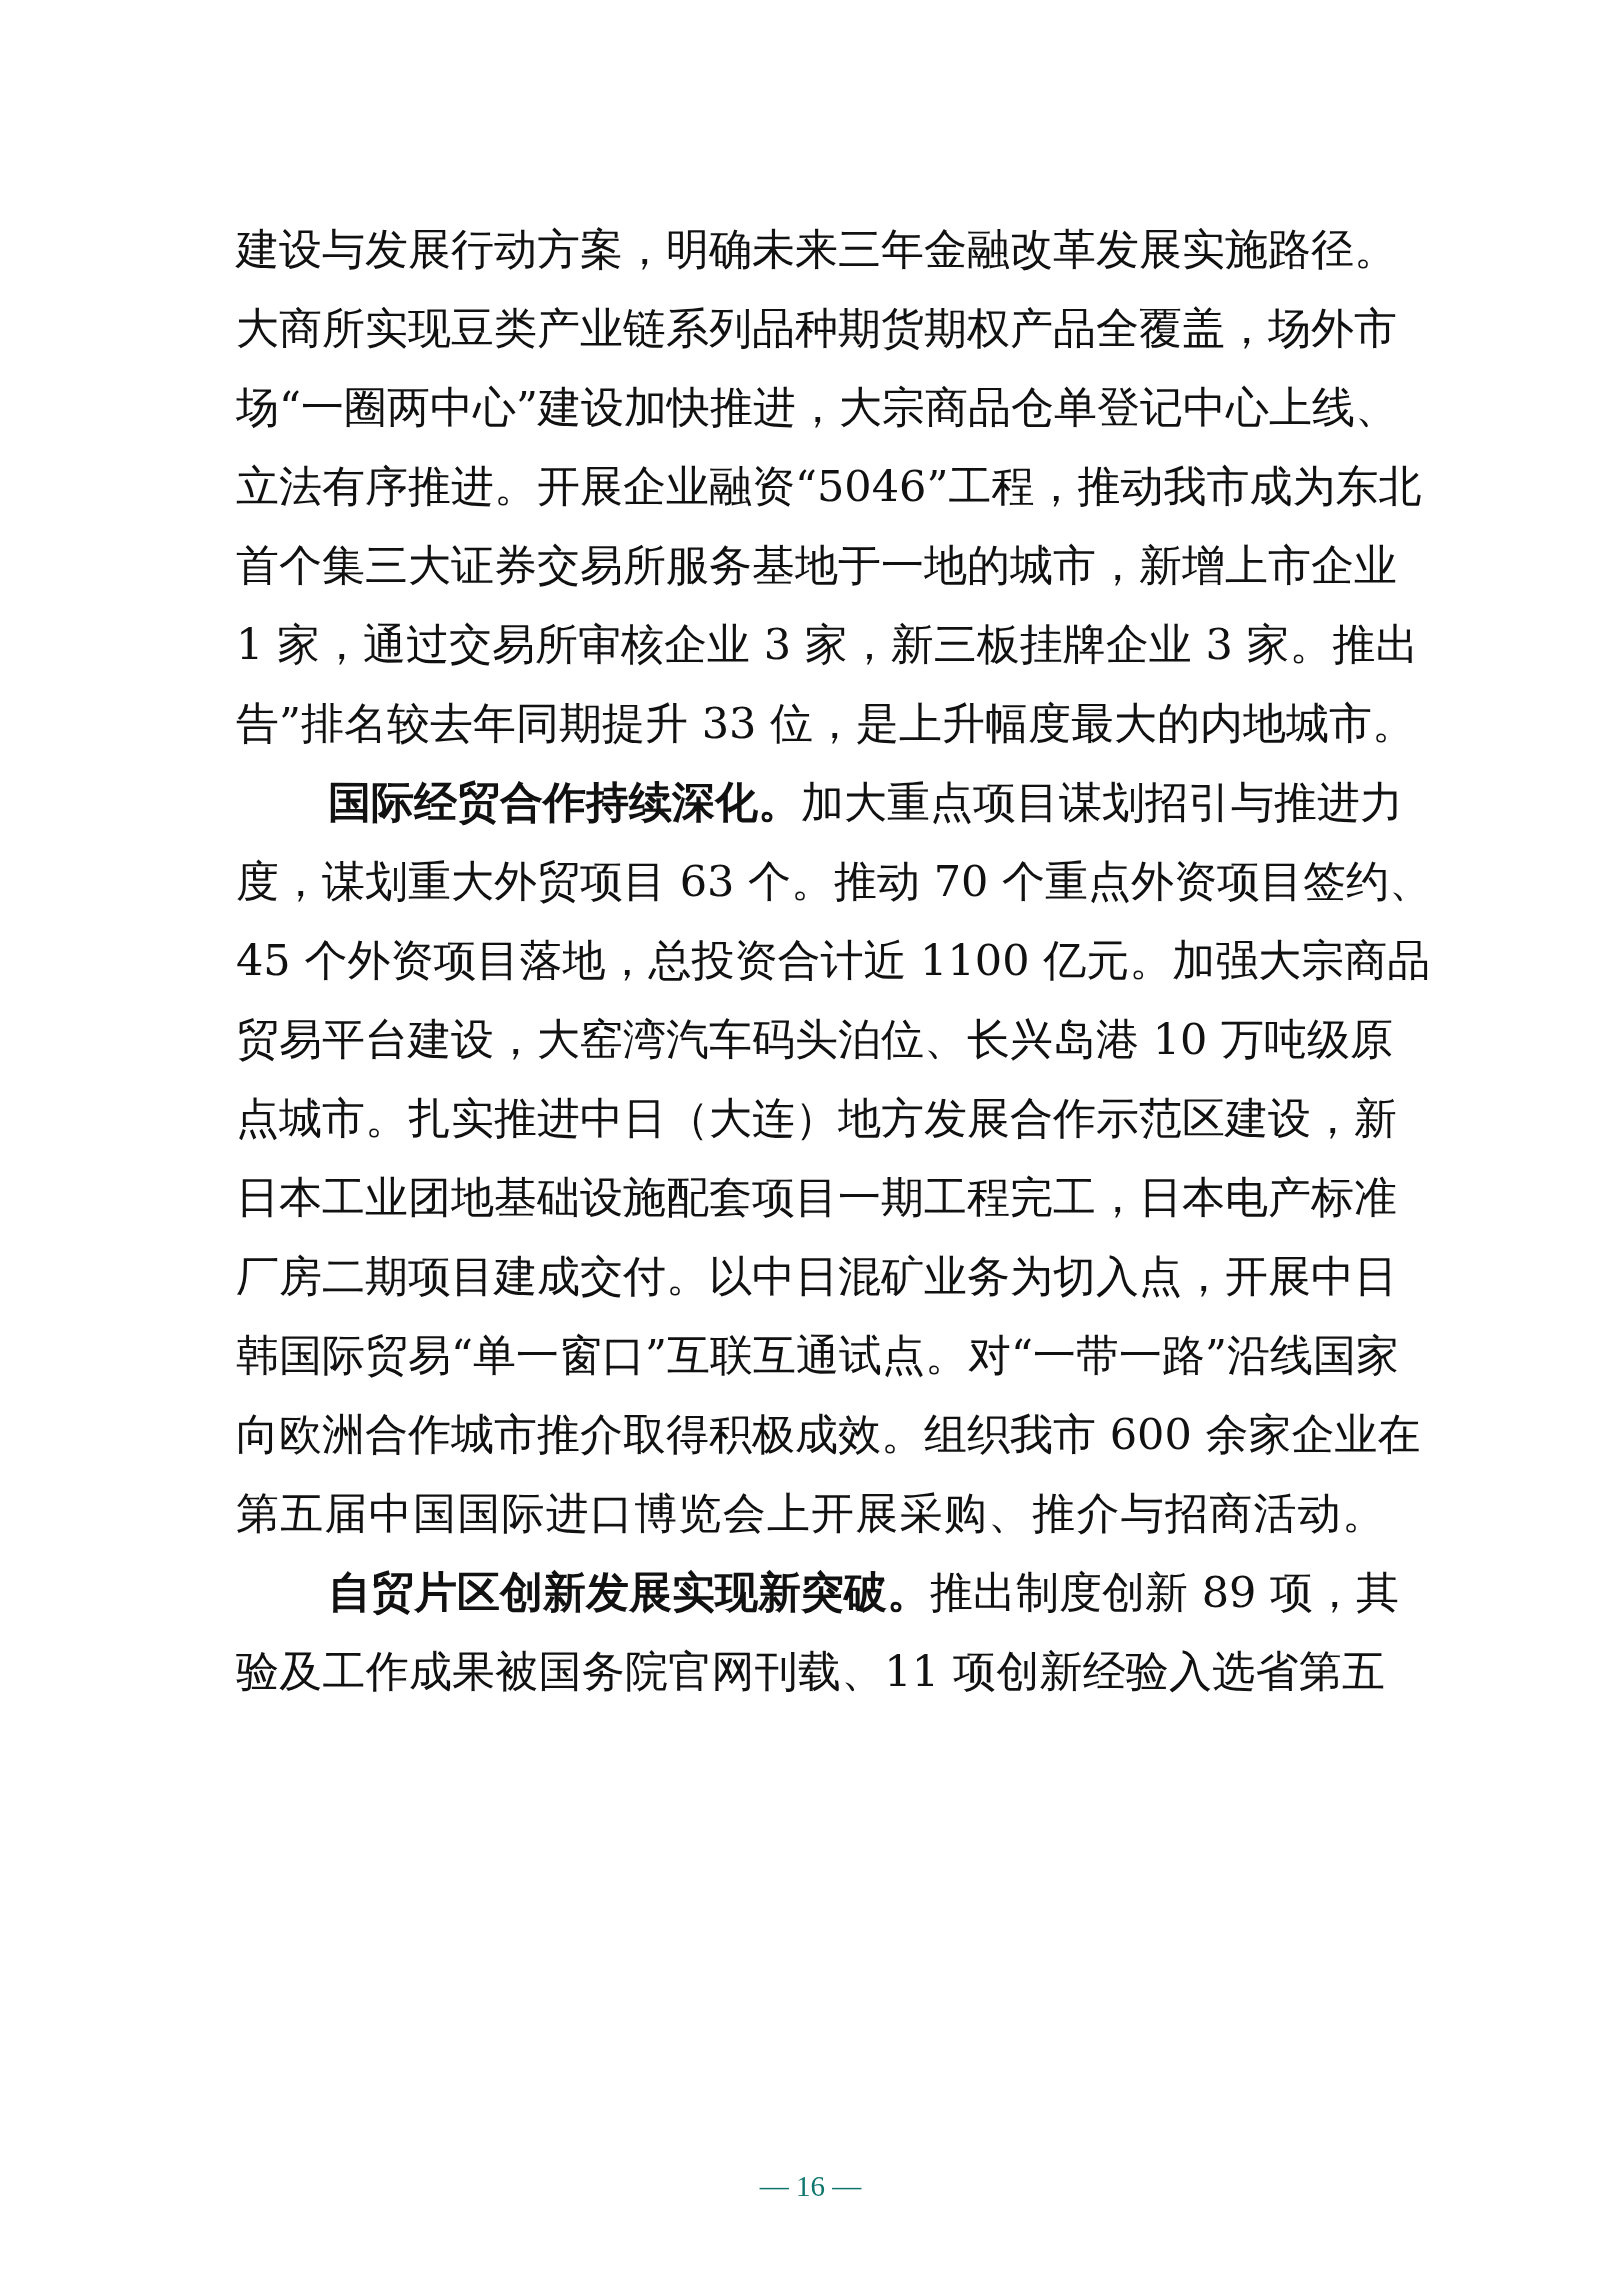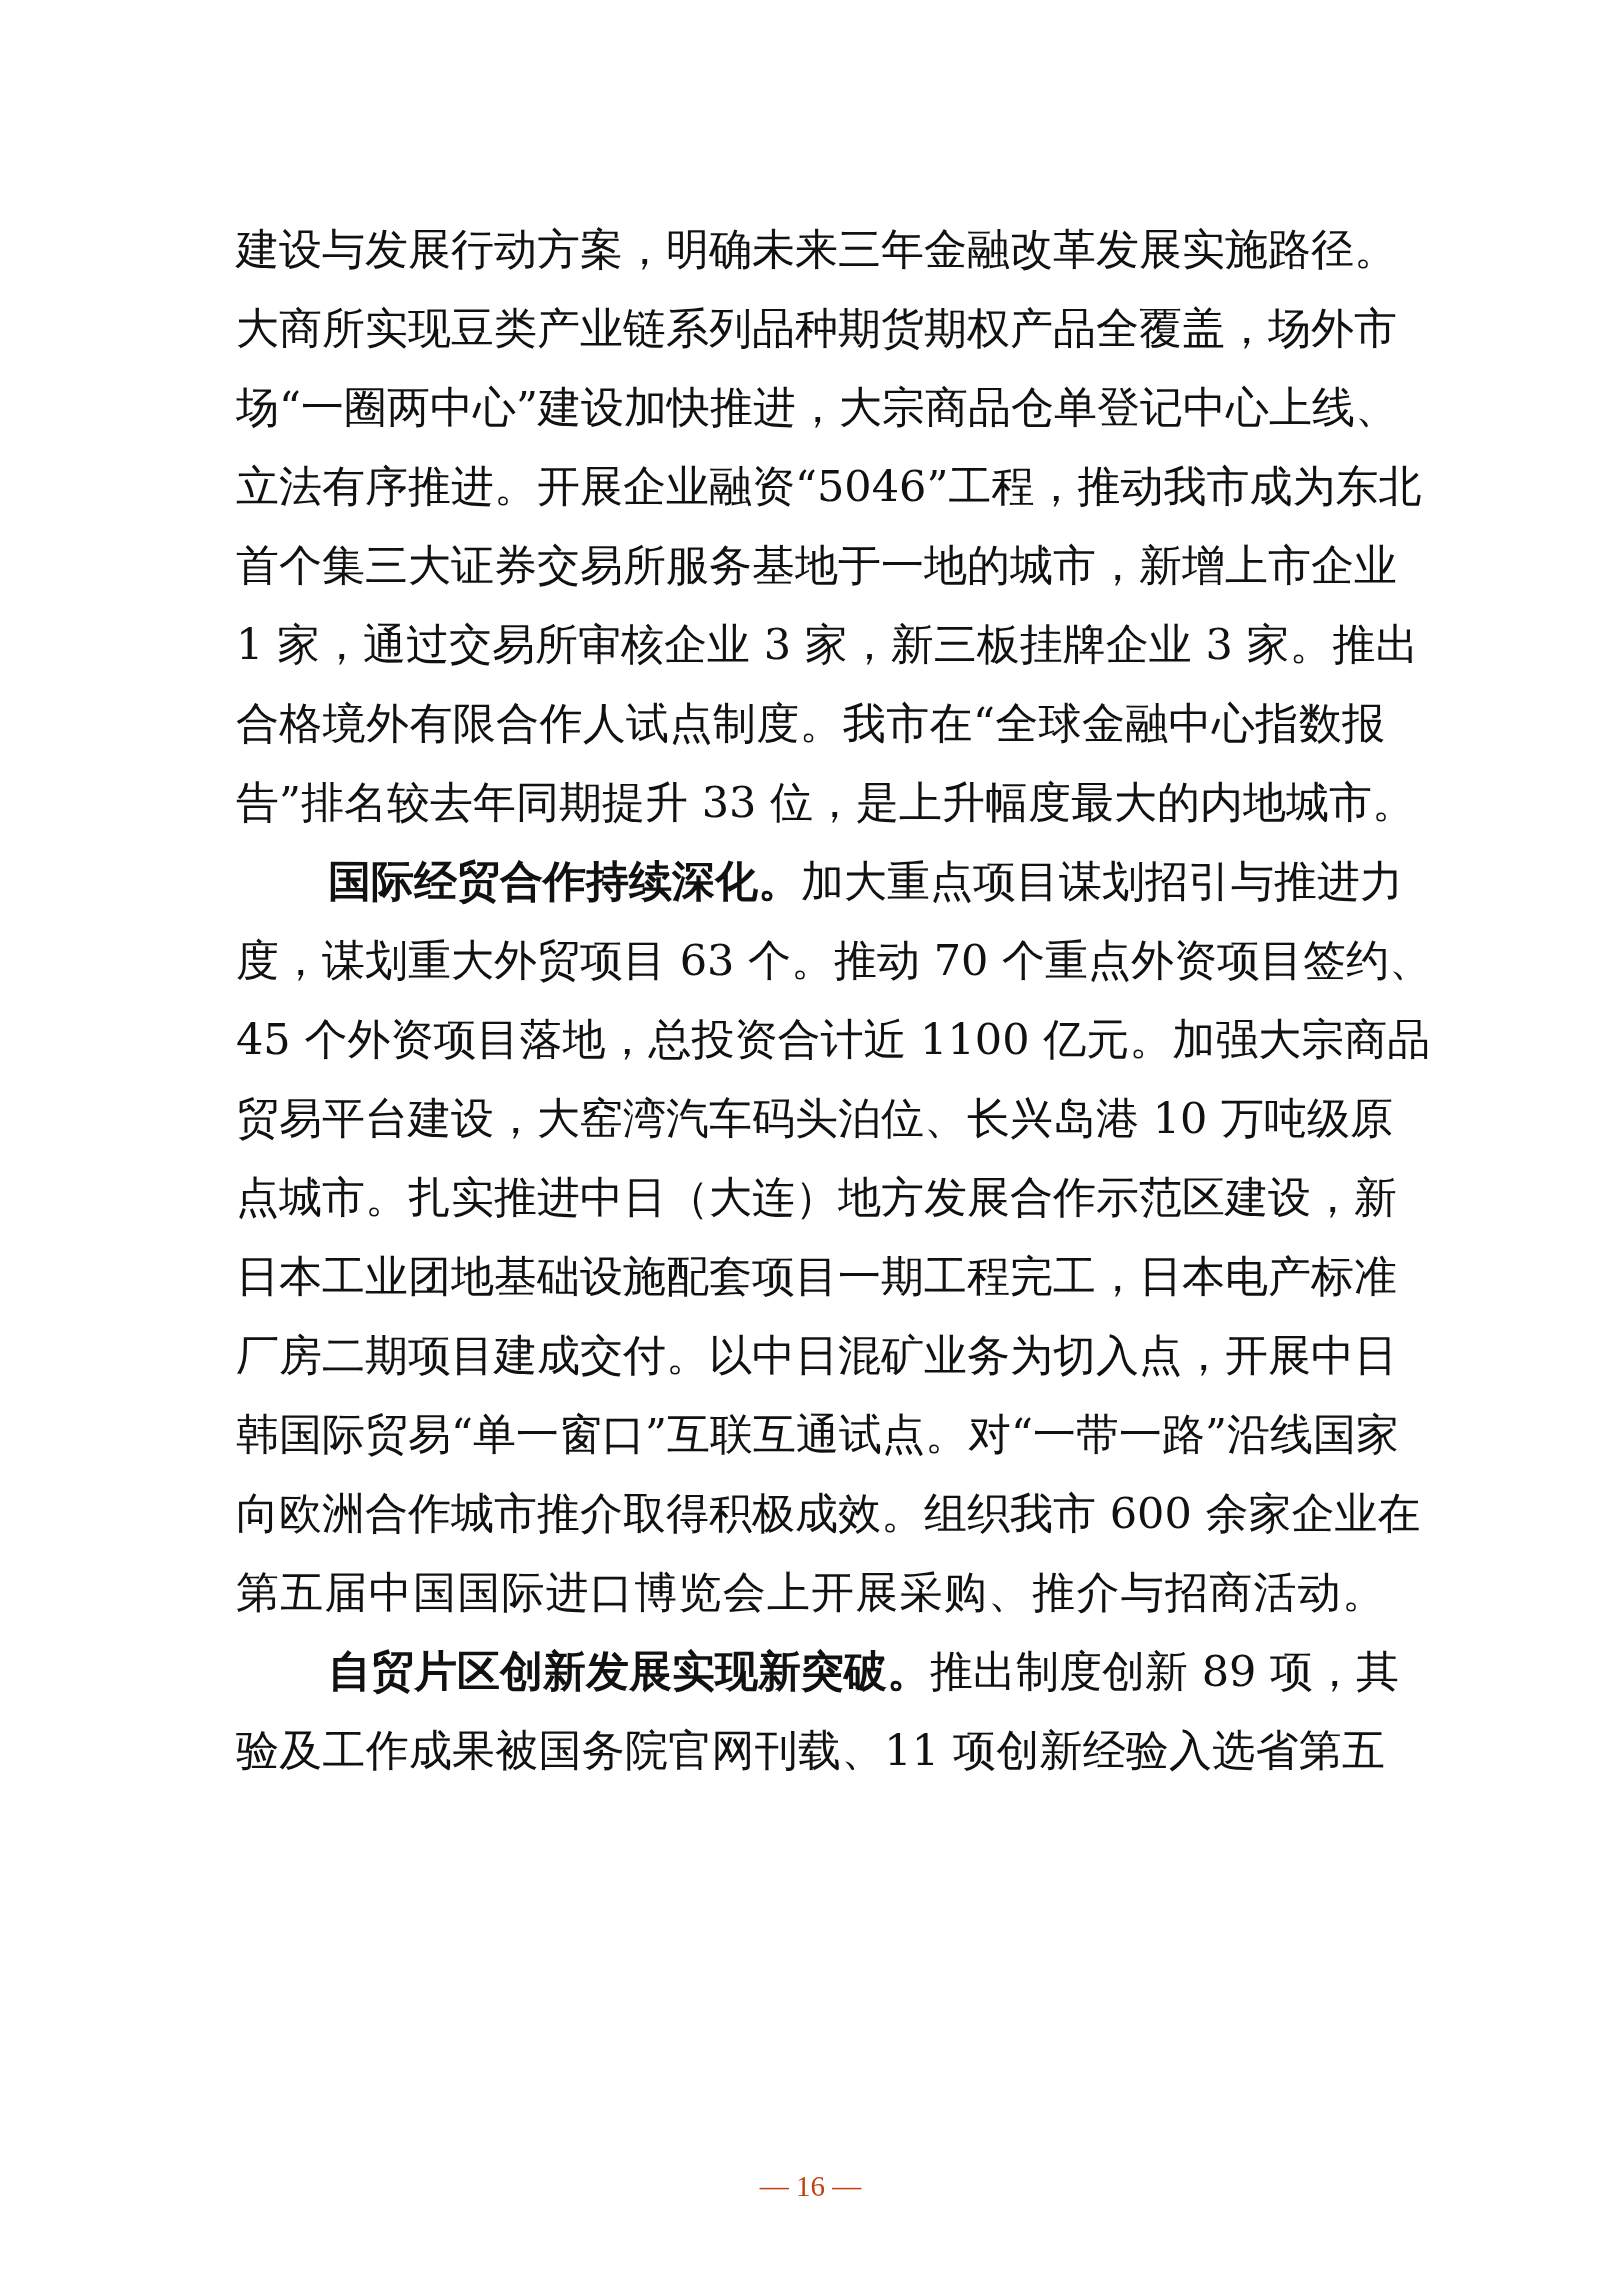--- a/index.html
+++ b/index.html
@@ -13,37 +13,36 @@
   .line {
     display: block; height: 79px; line-height: 79px;
     text-align: justify; text-align-last: justify;
     white-space: nowrap; overflow: visible;
   }
   .indent { padding-left: 92px; }
   .lead { font-weight: bold; font-family: "DejaVu Sans", "Liberation Sans", sans-serif; }
   .page-number {
     position: absolute; left: 0; width: 1621px; top: 2170px;
     text-align: center; font-family: "Liberation Serif", "DejaVu Serif", serif;
-    font-size: 29px; color: #c2410c;
+    font-size: 29px; color: #0f766e;
   }
 </style>
 </head>
 <body>
 
 <div class="page">
   <div class="body-text">
 
     <div>
       <span class="line">建设与发展行动方案，明确未来三年金融改革发展实施路径。</span>
       <span class="line">大商所实现豆类产业链系列品种期货期权产品全覆盖，场外市</span>
       <span class="line">场“一圈两中心”建设加快推进，大宗商品仓单登记中心上线、</span>
       <span class="line">立法有序推进。开展企业融资“5046”工程，推动我市成为东北</span>
       <span class="line">首个集三大证券交易所服务基地于一地的城市，新增上市企业</span>
       <span class="line">1 家，通过交易所审核企业 3 家，新三板挂牌企业 3 家。推出</span>
-      <span class="line">合格境外有限合作人试点制度。我市在“全球金融中心指数报</span>
       <span class="line">告”排名较去年同期提升 33 位，是上升幅度最大的内地城市。</span>
     </div>
 
     <div>
       <span class="line indent"><span class="lead">国际经贸合作持续深化。</span><span>加大重点项目谋划招引与推进力</span></span>
       <span class="line">度，谋划重大外贸项目 63 个。推动 70 个重点外资项目签约、</span>
       <span class="line">45 个外资项目落地，总投资合计近 1100 亿元。加强大宗商品</span>
       <span class="line">贸易平台建设，大窑湾汽车码头泊位、长兴岛港 10 万吨级原</span>
       <span class="line">点城市。扎实推进中日（大连）地方发展合作示范区建设，新</span>
       <span class="line">日本工业团地基础设施配套项目一期工程完工，日本电产标准</span>

